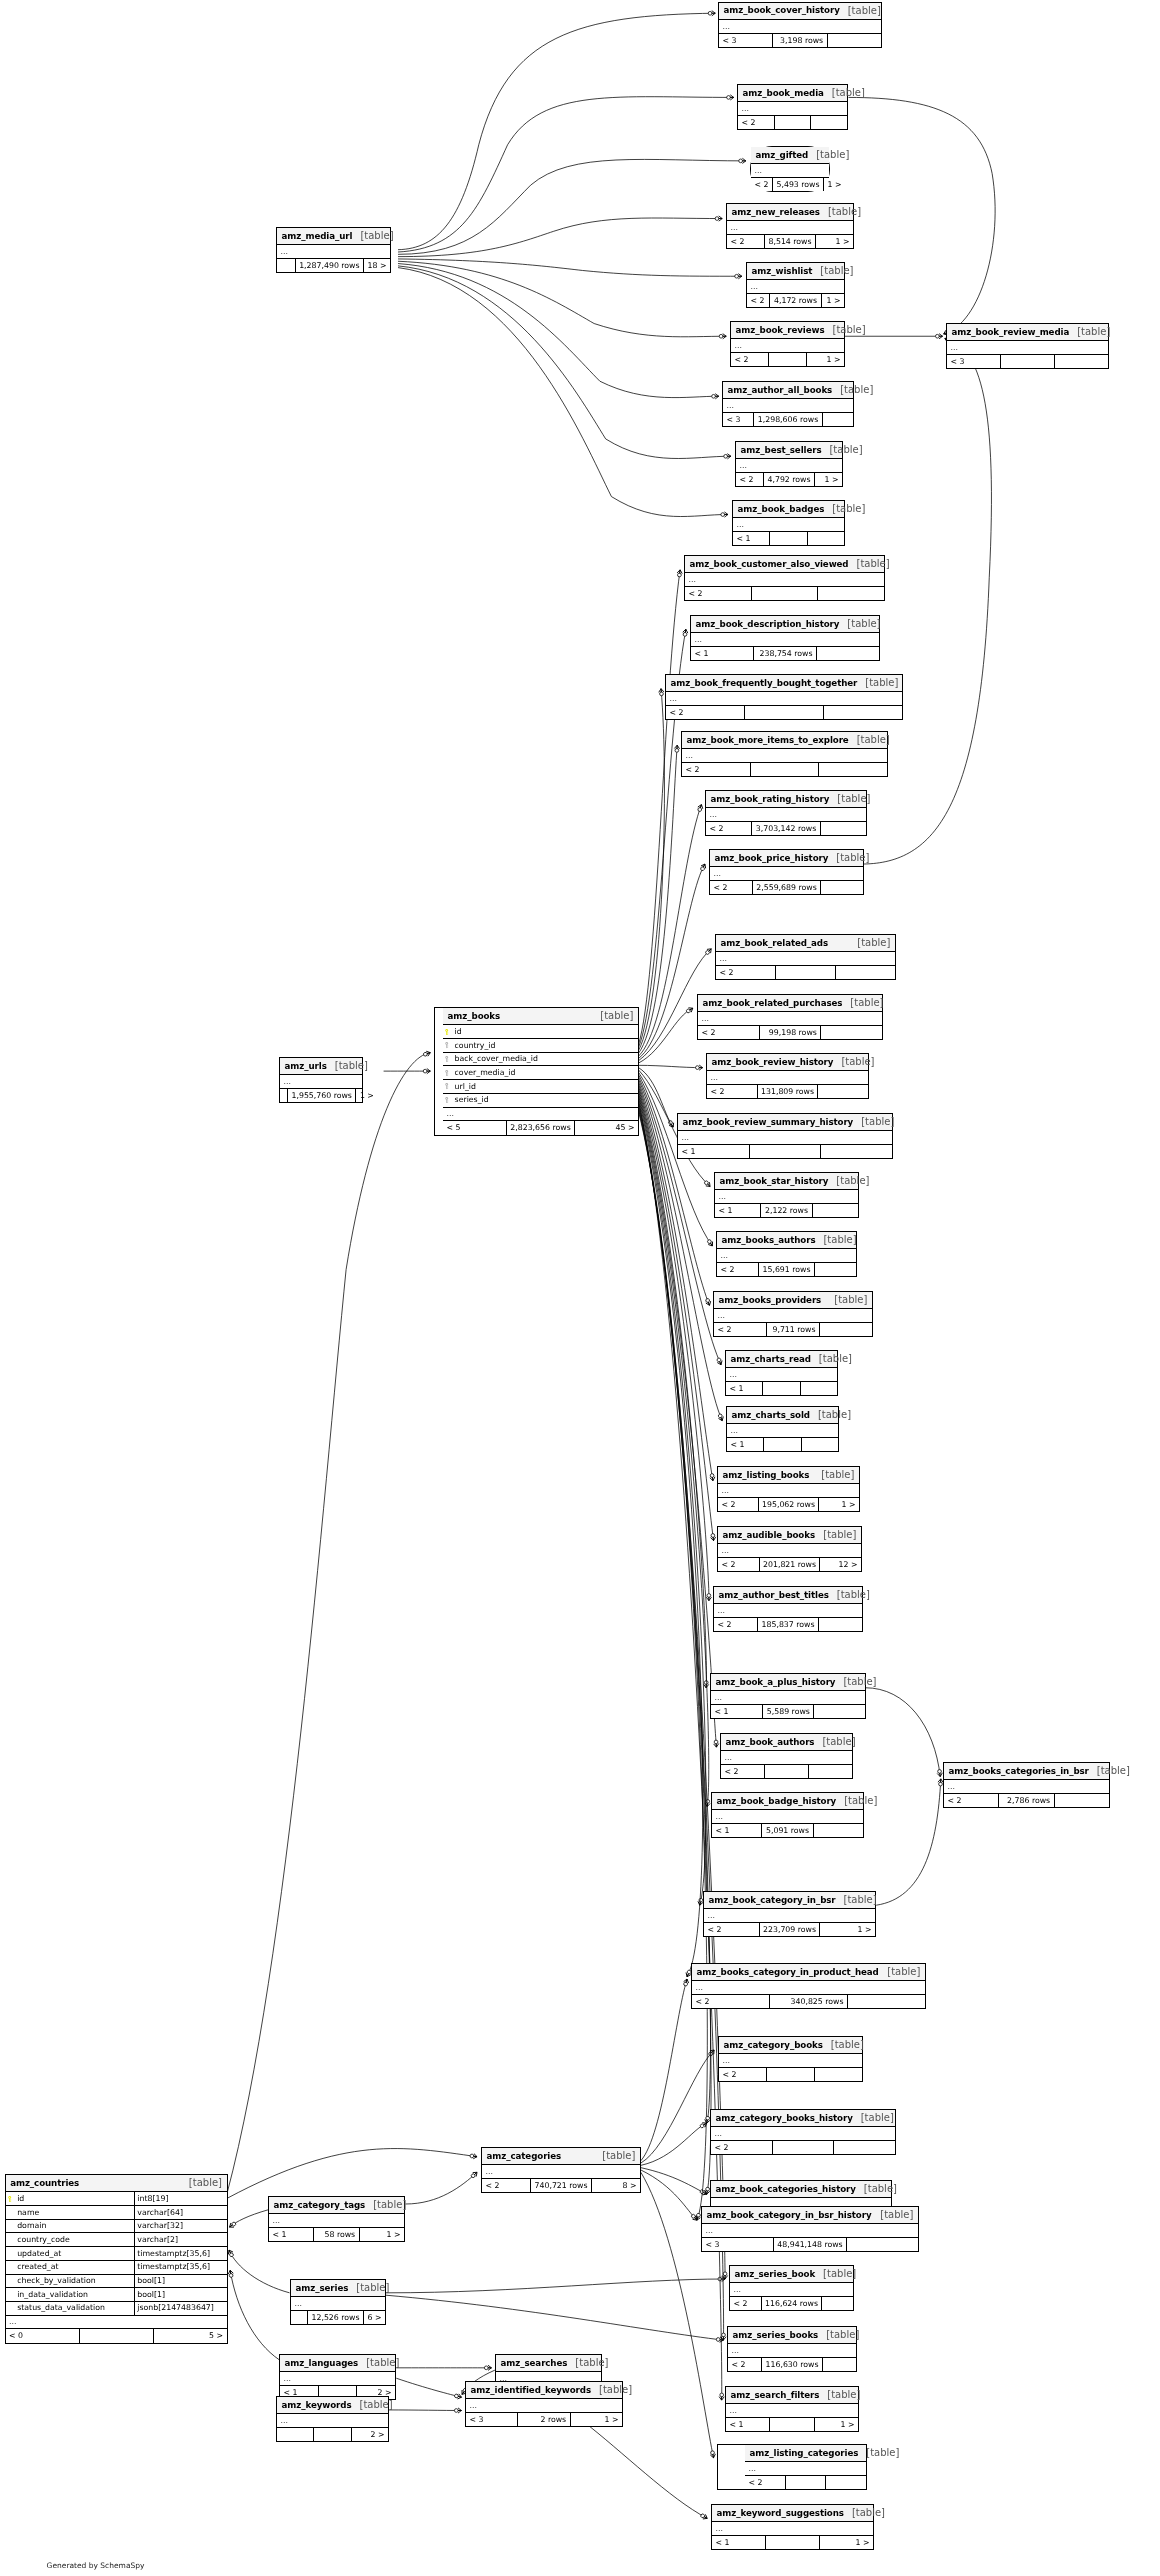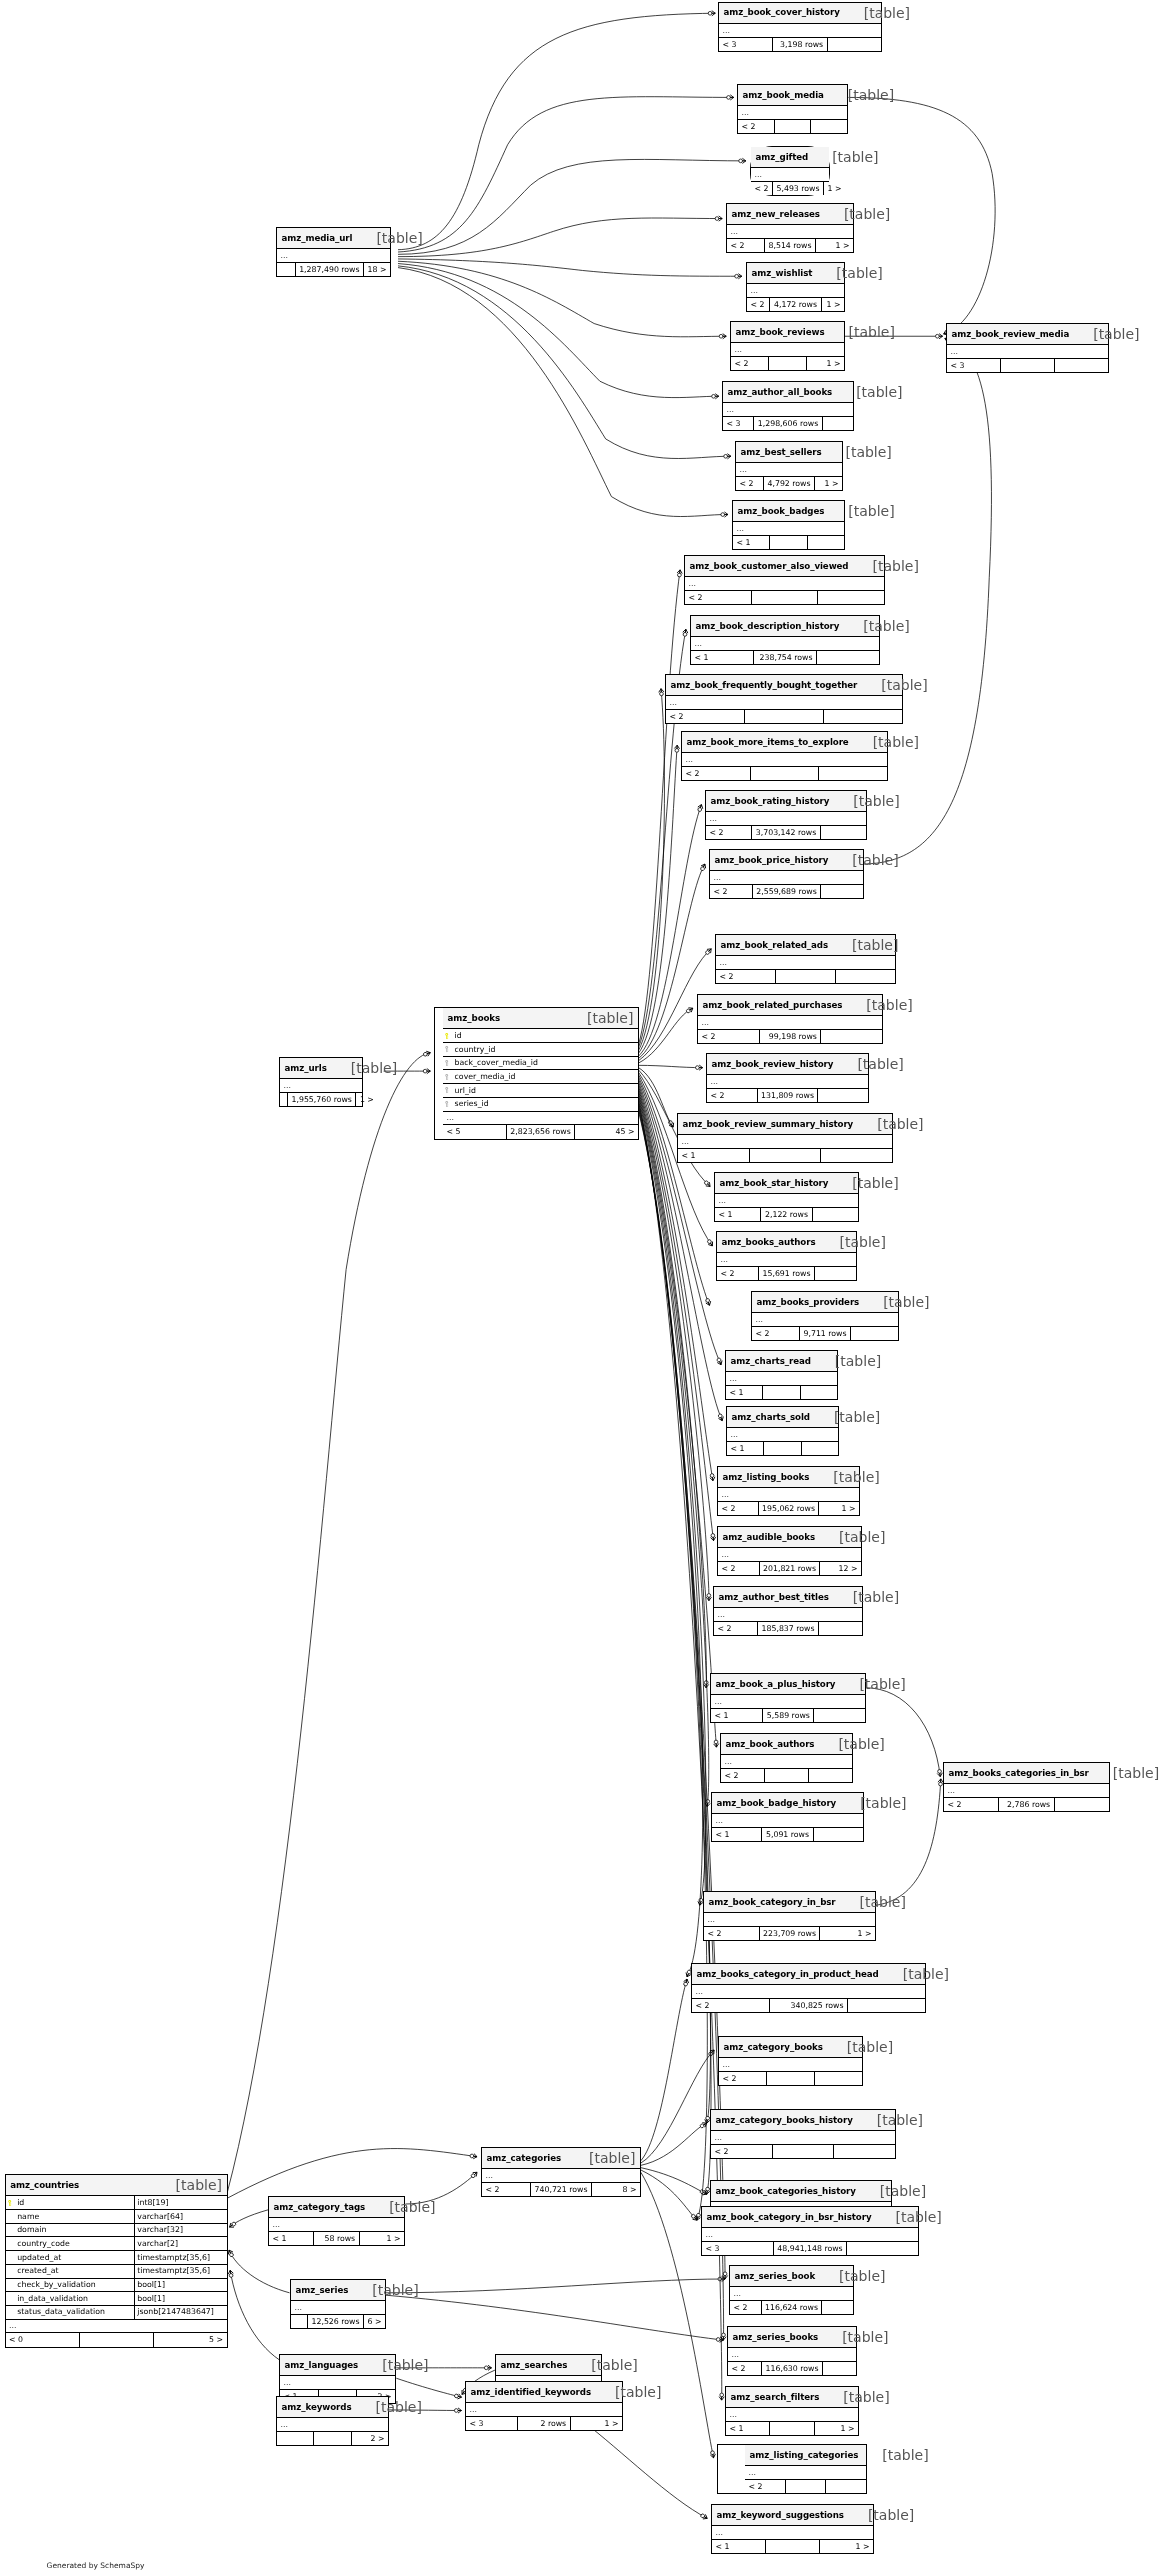--- a/index.html
+++ b/index.html
@@ -22,21 +22,21 @@
   }
   .tbl.thick{border-width:1.4px;}
   .thead{
     display:flex;align-items:center;justify-content:space-between;
     background:#f4f4f4;
     border-bottom:0.9px solid #000;
     padding:2.9px 4.6px 3.5px 4.6px;
     white-space:nowrap;
   }
   .tname{font-weight:bold;color:#000;font-size:8.7px;letter-spacing:-0.1px;}
-  .ttag{color:#555;font-size:14px;padding-left:8px;margin-left:16px;}
+  .ttag{color:#555;font-size:10px;padding-left:8px;}
   .ellipsis{
     height:12.7px;display:flex;align-items:center;
     padding:0 3.5px;color:#333;font-size:7.5px;letter-spacing:0.6px;
     border-bottom:0.9px solid #000;background:#fff;
   }
   .footrow{display:flex;height:13.3px;background:#fff;}
   .fcell{
     flex:1 1 0;border-right:0.7px solid #000;
     display:flex;align-items:center;
     padding:0 3.5px;font-size:7.8px;color:#000;white-space:nowrap;
@@ -642,21 +642,21 @@
           <span class="tname">amz_books_authors</span>
           <span class="ttag">[table]</span>
         </div>
         <div class="ellipsis">…</div>
         <div class="footrow">
           <div class="fcell fc-left">&lt; 2</div>
           <div class="fcell fc-center">15,691 rows</div>
           <div class="fcell fc-right"></div>
         </div>
       </div>
-      <div class="tbl" style="left: 751px; top: 1291px; width: 148px;">
+      <div class="tbl" style="left: 713px; top: 1291px; width: 160px;">
         <div class="thead">
           <span class="tname">amz_books_providers</span>
           <span class="ttag">[table]</span>
         </div>
         <div class="ellipsis">…</div>
         <div class="footrow">
           <div class="fcell fc-left">&lt; 2</div>
           <div class="fcell fc-center">9,711 rows</div>
           <div class="fcell fc-right"></div>
         </div>

